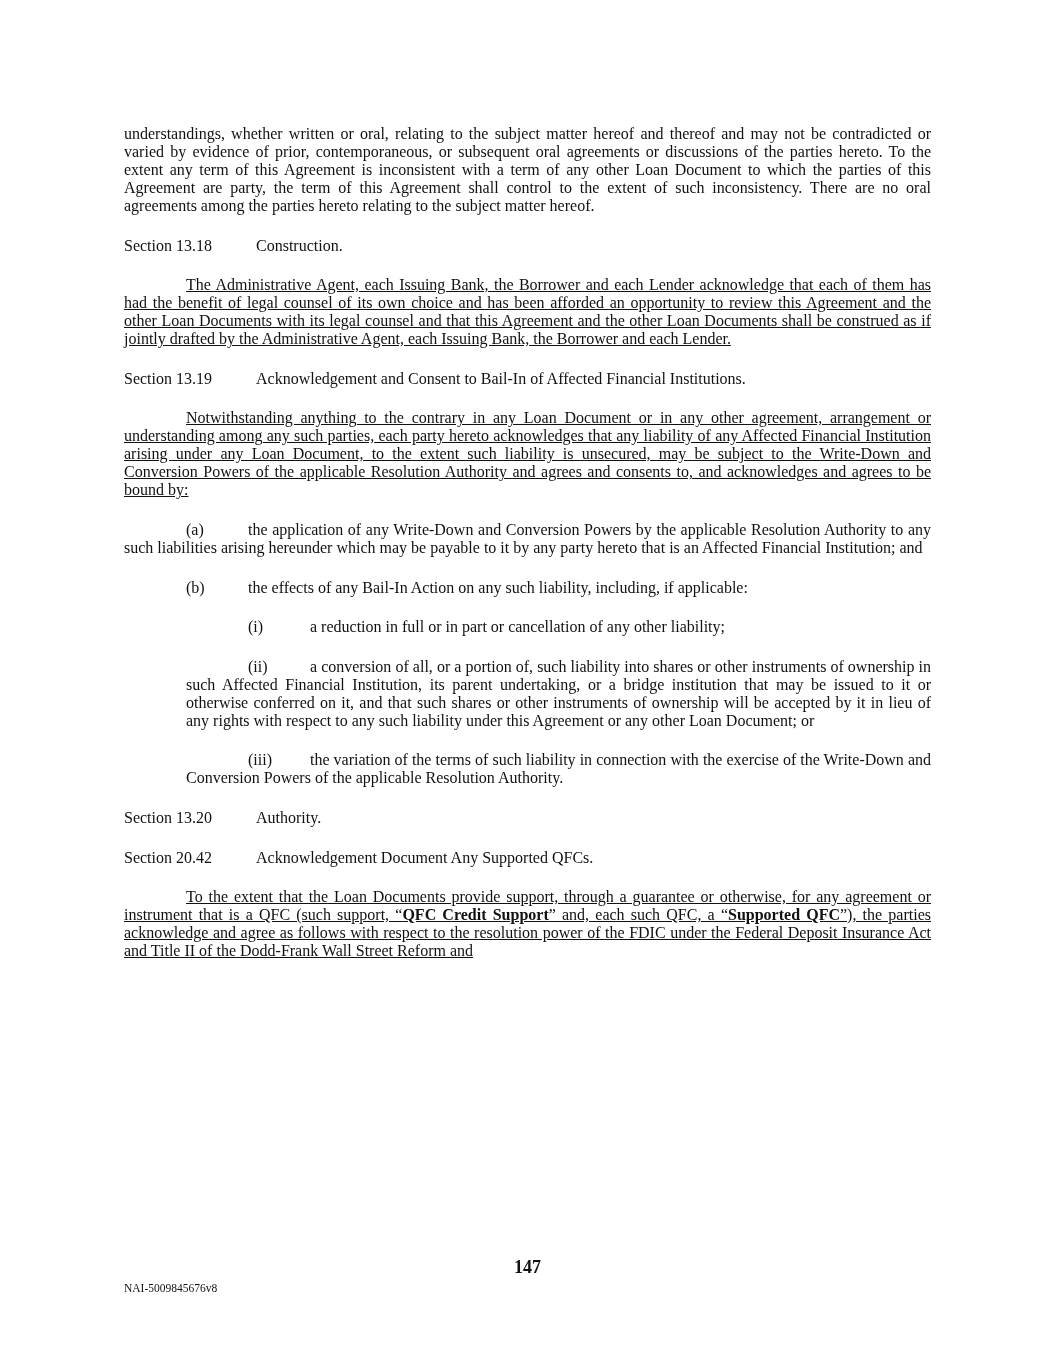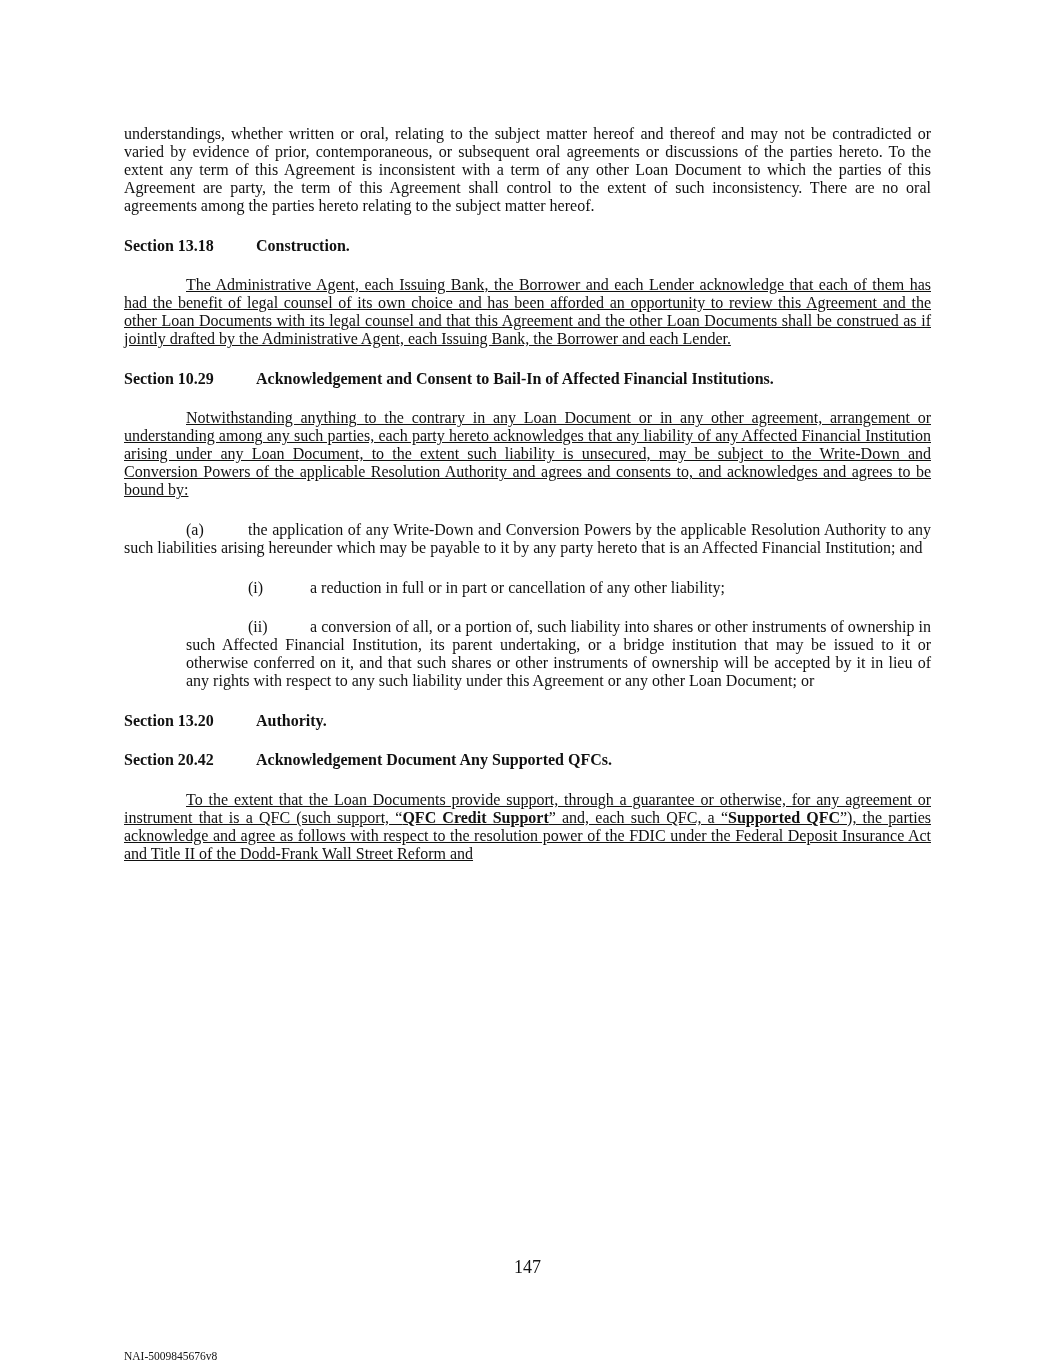--- a/index.html
+++ b/index.html
@@ -23,21 +23,21 @@
       font-size: 16px;
       line-height: 18px;
     }
     .para {
       margin: 0 0 21.6px 0;
       text-align: justify;
     }
     .indent { text-indent: 62px; text-decoration: underline; }
     .heading {
       margin: 0 0 21.6px 0;
-      font-weight: bold;
+      font-weight: normal;
     }
     .heading .num {
       display: inline-block;
       width: 132px;
     }
     .item-a {
       text-indent: 62px;
       text-align: justify;
       margin: 0 0 21.6px 0;
     }
@@ -59,52 +59,55 @@
       width: 62px;
     }
     .b { font-weight: bold; }
     .page-number {
       position: absolute;
       left: 0;
       width: 1055px;
       top: 1257px;
       text-align: center;
       font-size: 18px;
+      font-weight: bold;
     }
     .doc-id {
       position: absolute;
       left: 124px;
-      top: 1350px;
+      top: 1282px;
       font-size: 11.5px;
     }
   </style>
 </head>
 <body>
 
 <div class="page">
 
   <p class="para">understandings, whether written or oral, relating to the subject matter hereof and thereof and may not be contradicted or varied by evidence of prior, contemporaneous, or subsequent oral agreements or discussions of the parties hereto.  To the extent any term of this Agreement is inconsistent with a term of any other Loan Document to which the parties of this Agreement are party, the term of this Agreement shall control to the extent of such inconsistency.  There are no oral agreements among the parties hereto relating to the subject matter hereof.</p>
 
   <div class="heading">
     <span class="num">Section 13.18</span><span>Construction.</span>
   </div>
   <p class="para indent">The Administrative Agent, each Issuing Bank, the Borrower and each Lender acknowledge that each of them has had the benefit of legal counsel of its own choice and has been afforded an opportunity to review this Agreement and the other Loan Documents with its legal counsel and that this Agreement and the other Loan Documents shall be construed as if jointly drafted by the Administrative Agent, each Issuing Bank, the Borrower and each Lender.</p>
 
   <div class="heading">
-    <span class="num">Section 10.29</span><span>Acknowledgement and Consent to Bail-In of Affected Financial Institutions.</span>
+    <span class="num">Section 13.19</span><span>Acknowledgement and Consent to Bail-In of Affected Financial Institutions.</span>
   </div>
   <p class="para indent">Notwithstanding anything to the contrary in any Loan Document or in any other agreement, arrangement or understanding among any such parties, each party hereto acknowledges that any liability of any Affected Financial Institution arising under any Loan Document, to the extent such liability is unsecured, may be subject to the Write-Down and Conversion Powers of the applicable Resolution Authority and agrees and consents to, and acknowledges and agrees to be bound by:</p>
 
   <p class="item-a"><span class="lbl">(a)</span><span>the application of any Write-Down and Conversion Powers by the applicable Resolution Authority to any such liabilities arising hereunder which may be payable to it by any party hereto that is an Affected Financial Institution; and</span></p>
 
+  <p class="item-b"><span class="lbl-b">(b)</span><span>the effects of any Bail-In Action on any such liability, including, if applicable:</span></p>
 
   <p class="roman"><span class="lbl">(i)</span><span>a reduction in full or in part or cancellation of any other liability;</span></p>
 
   <p class="roman"><span class="lbl">(ii)</span><span>a conversion of all, or a portion of, such liability into shares or other instruments of ownership in such Affected Financial Institution, its parent undertaking, or a bridge institution that may be issued to it or otherwise conferred on it, and that such shares or other instruments of ownership will be accepted by it in lieu of any rights with respect to any such liability under this Agreement or any other Loan Document; or</span></p>
 
+  <p class="roman"><span class="lbl">(iii)</span><span>the variation of the terms of such liability in connection with the exercise of the Write-Down and Conversion Powers of the applicable Resolution Authority.</span></p>
 
   <div class="heading">
     <span class="num">Section 13.20</span><span>Authority.</span>
   </div>
 
   <div class="heading">
     <span class="num">Section 20.42</span><span>Acknowledgement Document Any Supported QFCs.</span>
   </div>
   <p class="para indent"><span>To the extent that the Loan Documents provide support, through a guarantee or otherwise, for any agreement or instrument that is a QFC (such support, “</span><span class="b">QFC Credit Support</span><span>” and, each such QFC, a “</span><span class="b">Supported QFC</span><span>”), the parties acknowledge and agree as follows with respect to the resolution power of the FDIC under the Federal Deposit Insurance Act and Title II of the Dodd-Frank Wall Street Reform and</span></p>
 

